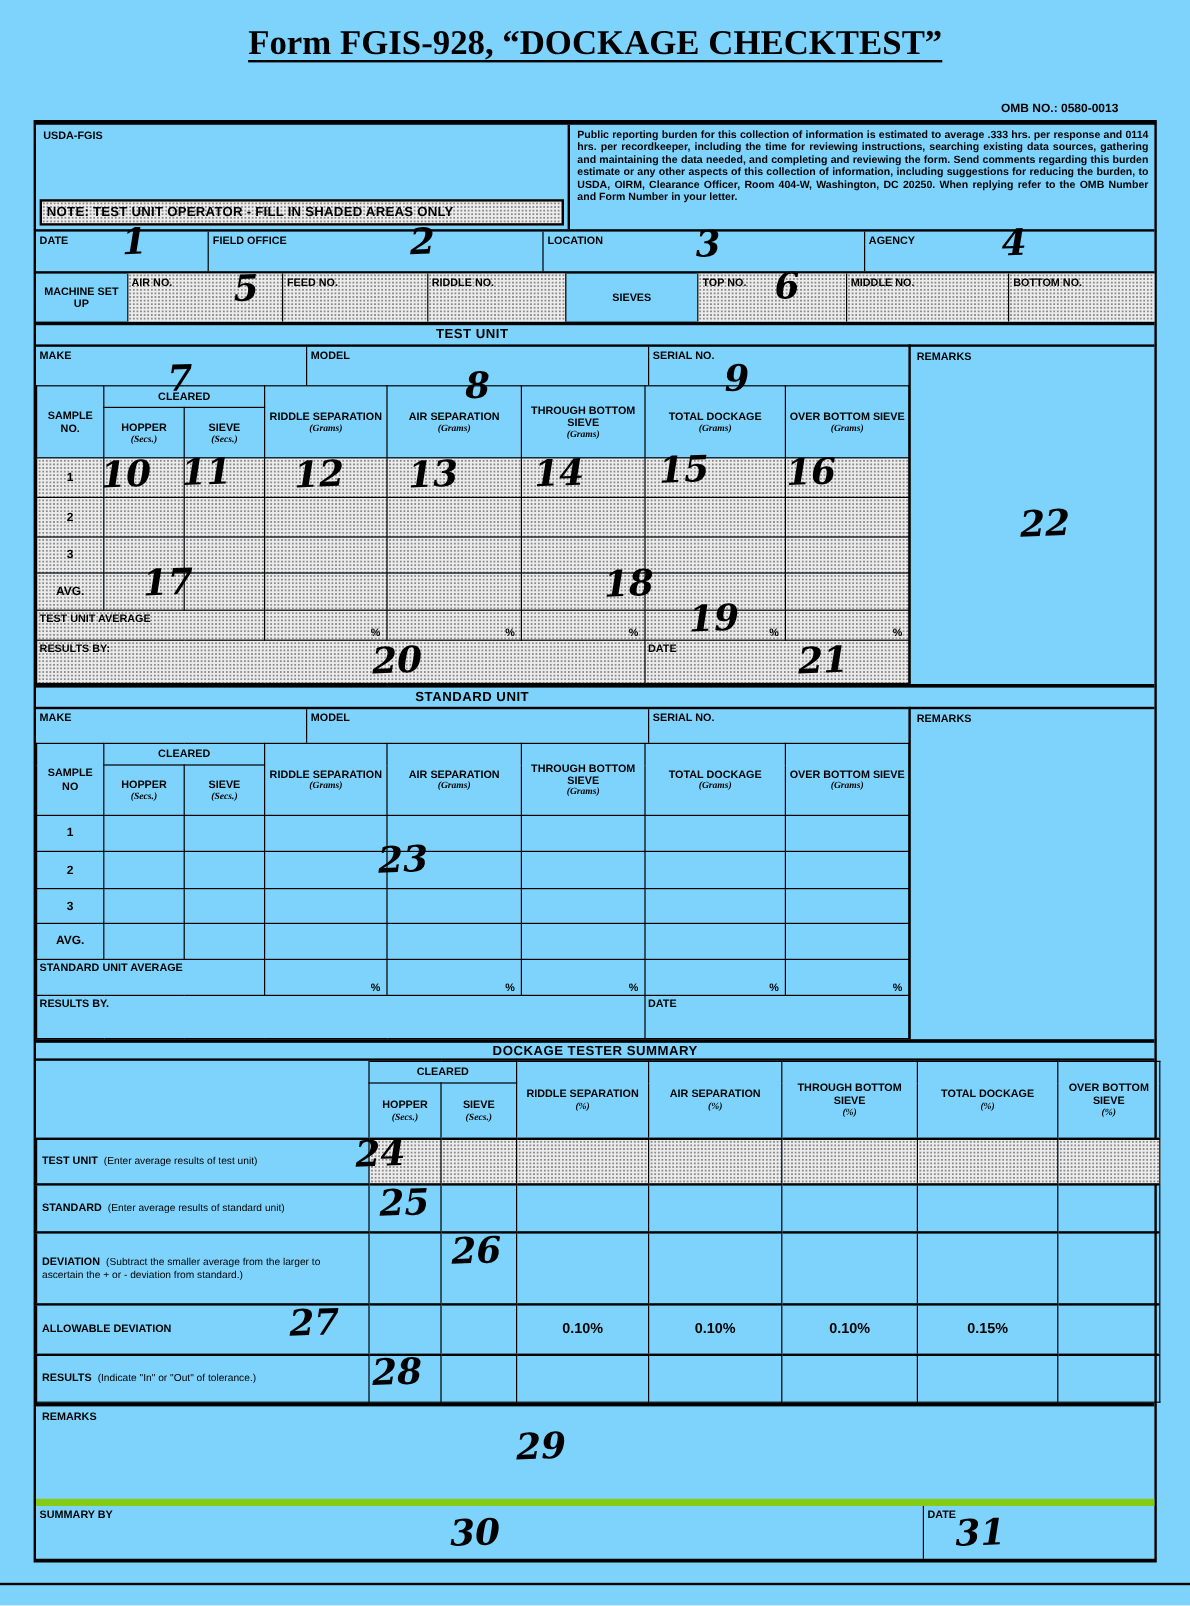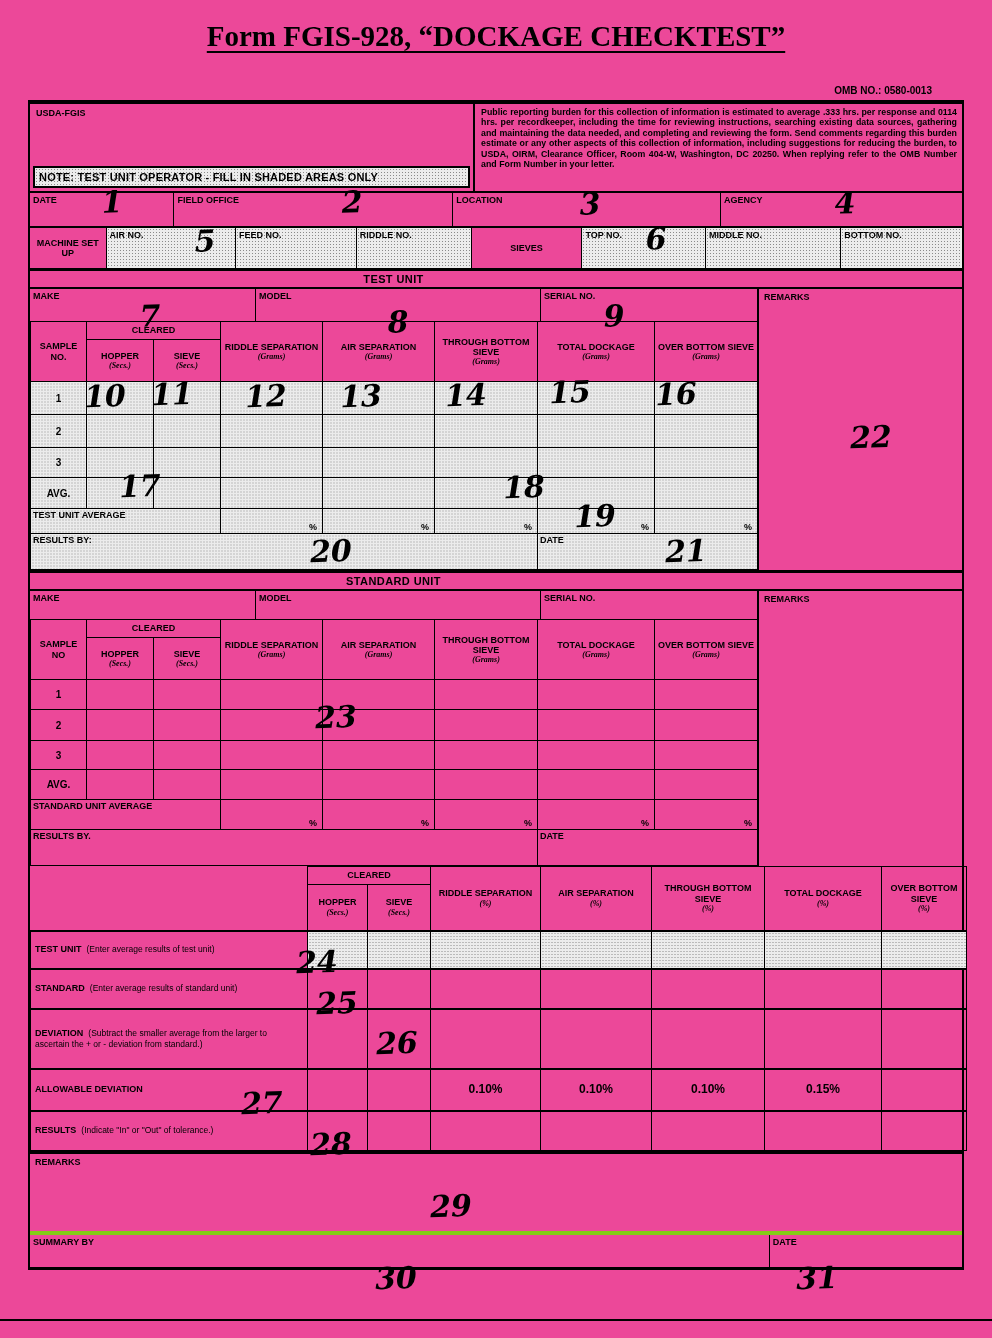--- a/index.html
+++ b/index.html
@@ -1,18 +1,18 @@
 <!DOCTYPE html>
 <html><head>
 <meta charset="utf-8">
 <style>
   * { margin:0; padding:0; box-sizing:border-box; }
   html,body { background:#fff; }
   .page {
-    position:relative; width:992px; height:1338px; background:#ec4899;
+    position:relative; width:992px; height:1338px; background:#7dd3fc;
     font-family:"Liberation Sans", sans-serif; color:#000; overflow:hidden;
   }
   .doc-title { position:absolute; top:20px; left:0; width:100%; text-align:center;
     font-family:"Liberation Serif", serif; font-weight:700; font-size:29px; }
   .doc-title span { text-decoration:underline; text-decoration-thickness:2px; text-underline-offset:5px; }
   .omb { position:absolute; top:85px; right:60px; font-size:10px; font-weight:700; }
 
   .form { position:absolute; left:28px; top:100px; width:936px;
     border:2px solid #000; border-top-width:4px; border-bottom-width:3px; }
 
@@ -70,21 +70,21 @@
   table.sumgrid { width:936px; border-collapse:collapse; table-layout:fixed; }
   table.sumgrid th, table.sumgrid td { border:1px solid #000; font-size:9px; font-weight:700; text-align:center; vertical-align:middle; padding:1px 2px; line-height:1.15; }
   table.sumgrid th.blank { border:none; border-right:1px solid #000; }
   table.sumgrid td.slabel { text-align:left; vertical-align:middle; padding:2px 4px; }
   table.sumgrid td.slabel .note { font-weight:400; font-size:8.5px; }
   table.sumgrid .u { font-style:italic; font-size:8px; font-family:"Liberation Serif", serif; }
   table.sumgrid td.val { font-size:12px; font-weight:700; }
   tr.sum-thick td { border-top:2px solid #000; }
 
   .remarks-sec { height:80px; border-top:3px solid #000; padding:3px 5px; font-size:9px; font-weight:700; }
-  .summaryby-row { height:36px; border-top:4px solid #84cc16; }
+  .summaryby-row { height:50px; border-top:6px solid #84cc16; }
   .footer { position:absolute; left:30px; top:1346px; font-size:10px; font-weight:700; }
   .footer .it { font-style:italic; font-weight:400; font-family:"Liberation Serif", serif; font-size:10.5px; }
   .bottom-line { position:absolute; left:0; top:1319px; width:100%; height:2px; background:#000; }
 
   .hw { position:absolute; transform:translate(-50%,-50%) rotate(-2deg);
     font-family:"DejaVu Serif", serif; font-weight:700; font-style:italic;
     font-size:30px; white-space:nowrap; z-index:5; }
 </style>
 </head>
 <body>
@@ -353,20 +353,21 @@
           </table>
       </div>
       <div class="unit-right">
         <div class="bar-spacer"></div>
         <div class="remarks-box">
           <span>REMARKS</span>
         </div>
       </div>
     </div>
 
+    <div class="sum-bar">DOCKAGE TESTER SUMMARY</div>
     <table class="sumgrid">
       <colgroup>
         <col style="width:277px">
           <col style="width:60px">
           <col style="width:63px">
           <col style="width:110px">
         <col style="width:111px">
           <col style="width:113px">
           <col style="width:117px">
           <col style="width:85px">

